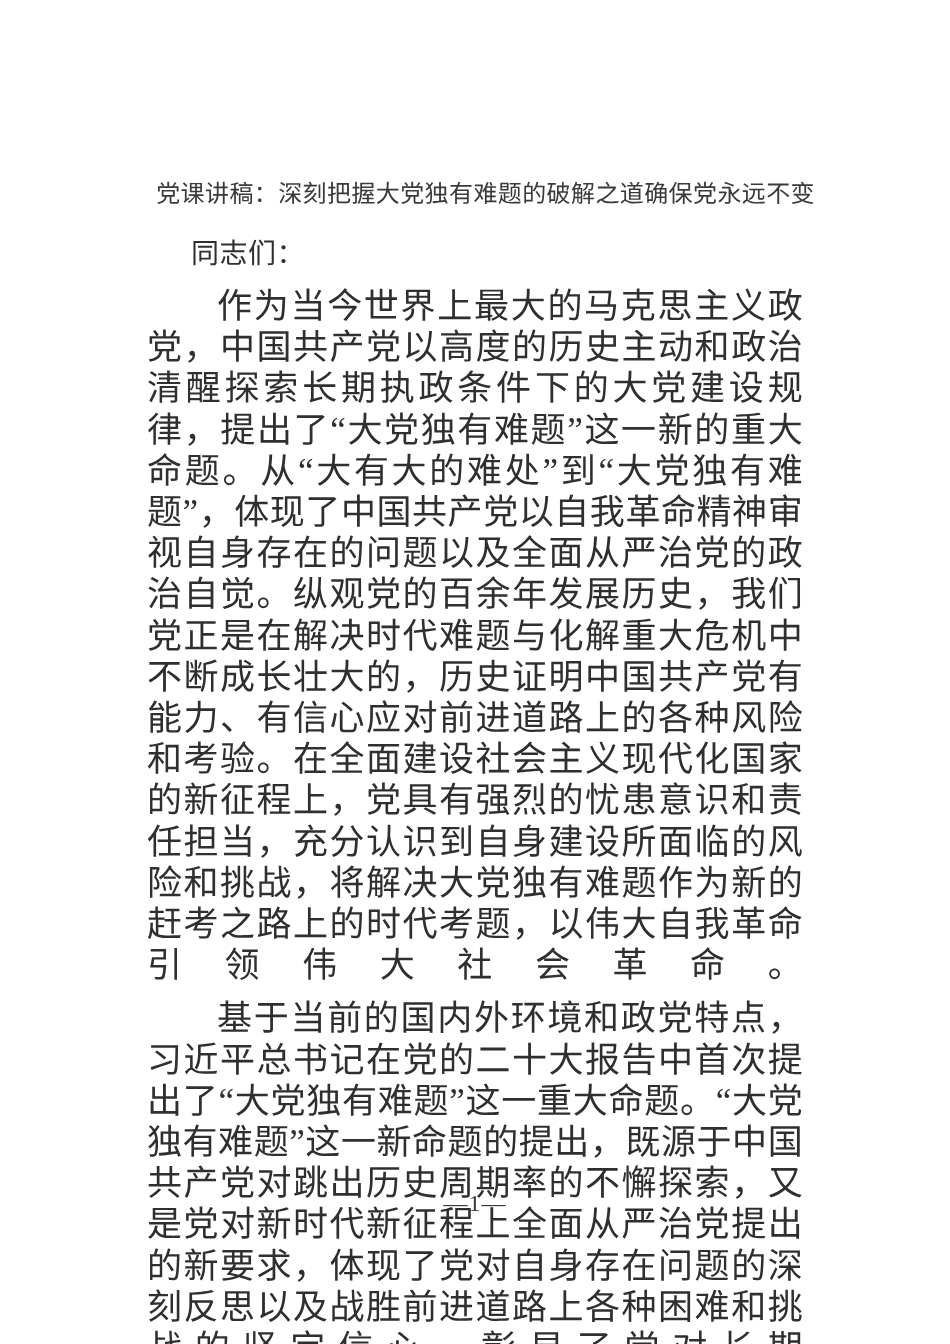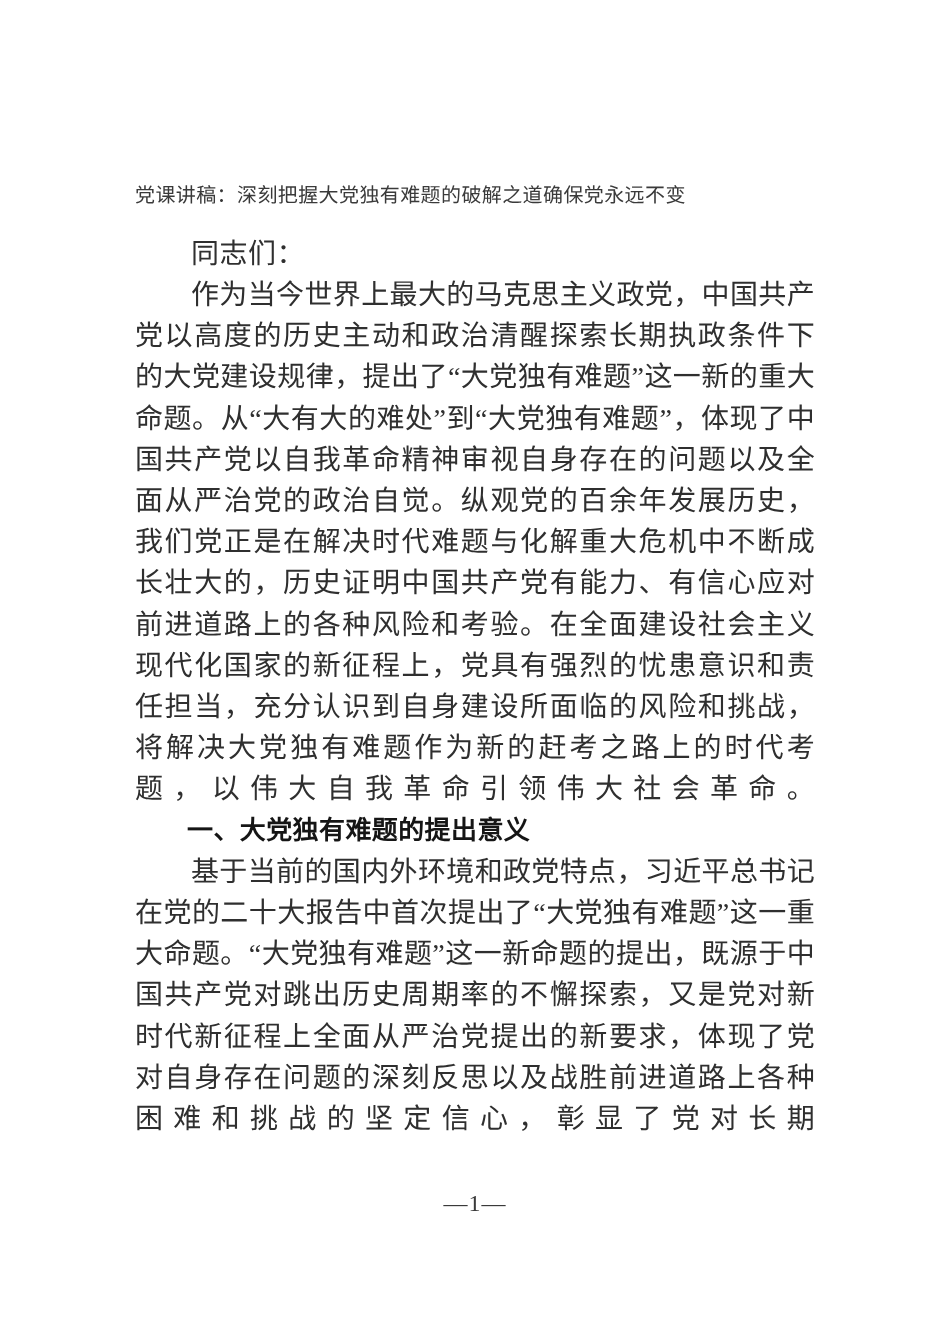--- a/index.html
+++ b/index.html
@@ -22,47 +22,47 @@
 
   
   .content {
     position: absolute;
     left: 135px;
     top: 172px;
     width: 680px;
   }
 
   .doc-title {
-    font-family: Liberation Serif, serif;
-    font-size: 20px;
+    font-family: Liberation Mono, monospace;
+    font-size: 24px;
     line-height: 47px;
-    text-align: left;
+    text-align: right;
     letter-spacing: 0.4px;
     color: #3a3a3a;
     margin: 0 0 14px 0;
     font-weight: 400;
   }
 
   .salutation {
     font-size: 28px;
     line-height: 41px;
     letter-spacing: 0.5px;
     text-indent: 2em;
     margin: 0;
     color: #2f2f2f;
   }
 
   .body-para {
-    font-size: 28px;
+    font-size: 35px;
     line-height: 41.2px;
     letter-spacing: 0.35px;
     text-indent: 2em;
     text-align: justify;
     text-align-last: left;
-    margin: 0;
+    margin: 12px;
     color: #2f2f2f;
     word-break: break-all;
   }
 
   .body-para.last-justify {
     text-align-last: justify;
   }
 
   .section-heading {
     font-family: "DejaVu Sans", "Liberation Sans", sans-serif;
@@ -95,21 +95,20 @@
   <div class="content">
 
     <div class="doc-title">
       <div>党课讲稿：深刻把握大党独有难题的破解之道确保党永远不变</div>
     </div>
 
     <p class="salutation">同志们：</p>
 
     <p class="body-para last-justify">作为当今世界上最大的马克思主义政党，中国共产党以高度的历史主动和政治清醒探索长期执政条件下的大党建设规律，提出了“大党独有难题”这一新的重大命题。从“大有大的难处”到“大党独有难题”，体现了中国共产党以自我革命精神审视自身存在的问题以及全面从严治党的政治自觉。纵观党的百余年发展历史，我们党正是在解决时代难题与化解重大危机中不断成长壮大的，历史证明中国共产党有能力、有信心应对前进道路上的各种风险和考验。在全面建设社会主义现代化国家的新征程上，党具有强烈的忧患意识和责任担当，充分认识到自身建设所面临的风险和挑战，将解决大党独有难题作为新的赶考之路上的时代考题，以伟大自我革命引领伟大社会革命。</p>
 
-    <p class="section-heading">一、大党独有难题的提出意义</p>
 
     <p class="body-para last-justify">基于当前的国内外环境和政党特点，习近平总书记在党的二十大报告中首次提出了“大党独有难题”这一重大命题。“大党独有难题”这一新命题的提出，既源于中国共产党对跳出历史周期率的不懈探索，又是党对新时代新征程上全面从严治党提出的新要求，体现了党对自身存在问题的深刻反思以及战胜前进道路上各种困难和挑战的坚定信心，彰显了党对长期</p>
 
   </div>
 
   <div class="footer-shift">
     <span>—</span><span class="pfnum">1</span><span>—</span>
   </div>
 
 </div>

